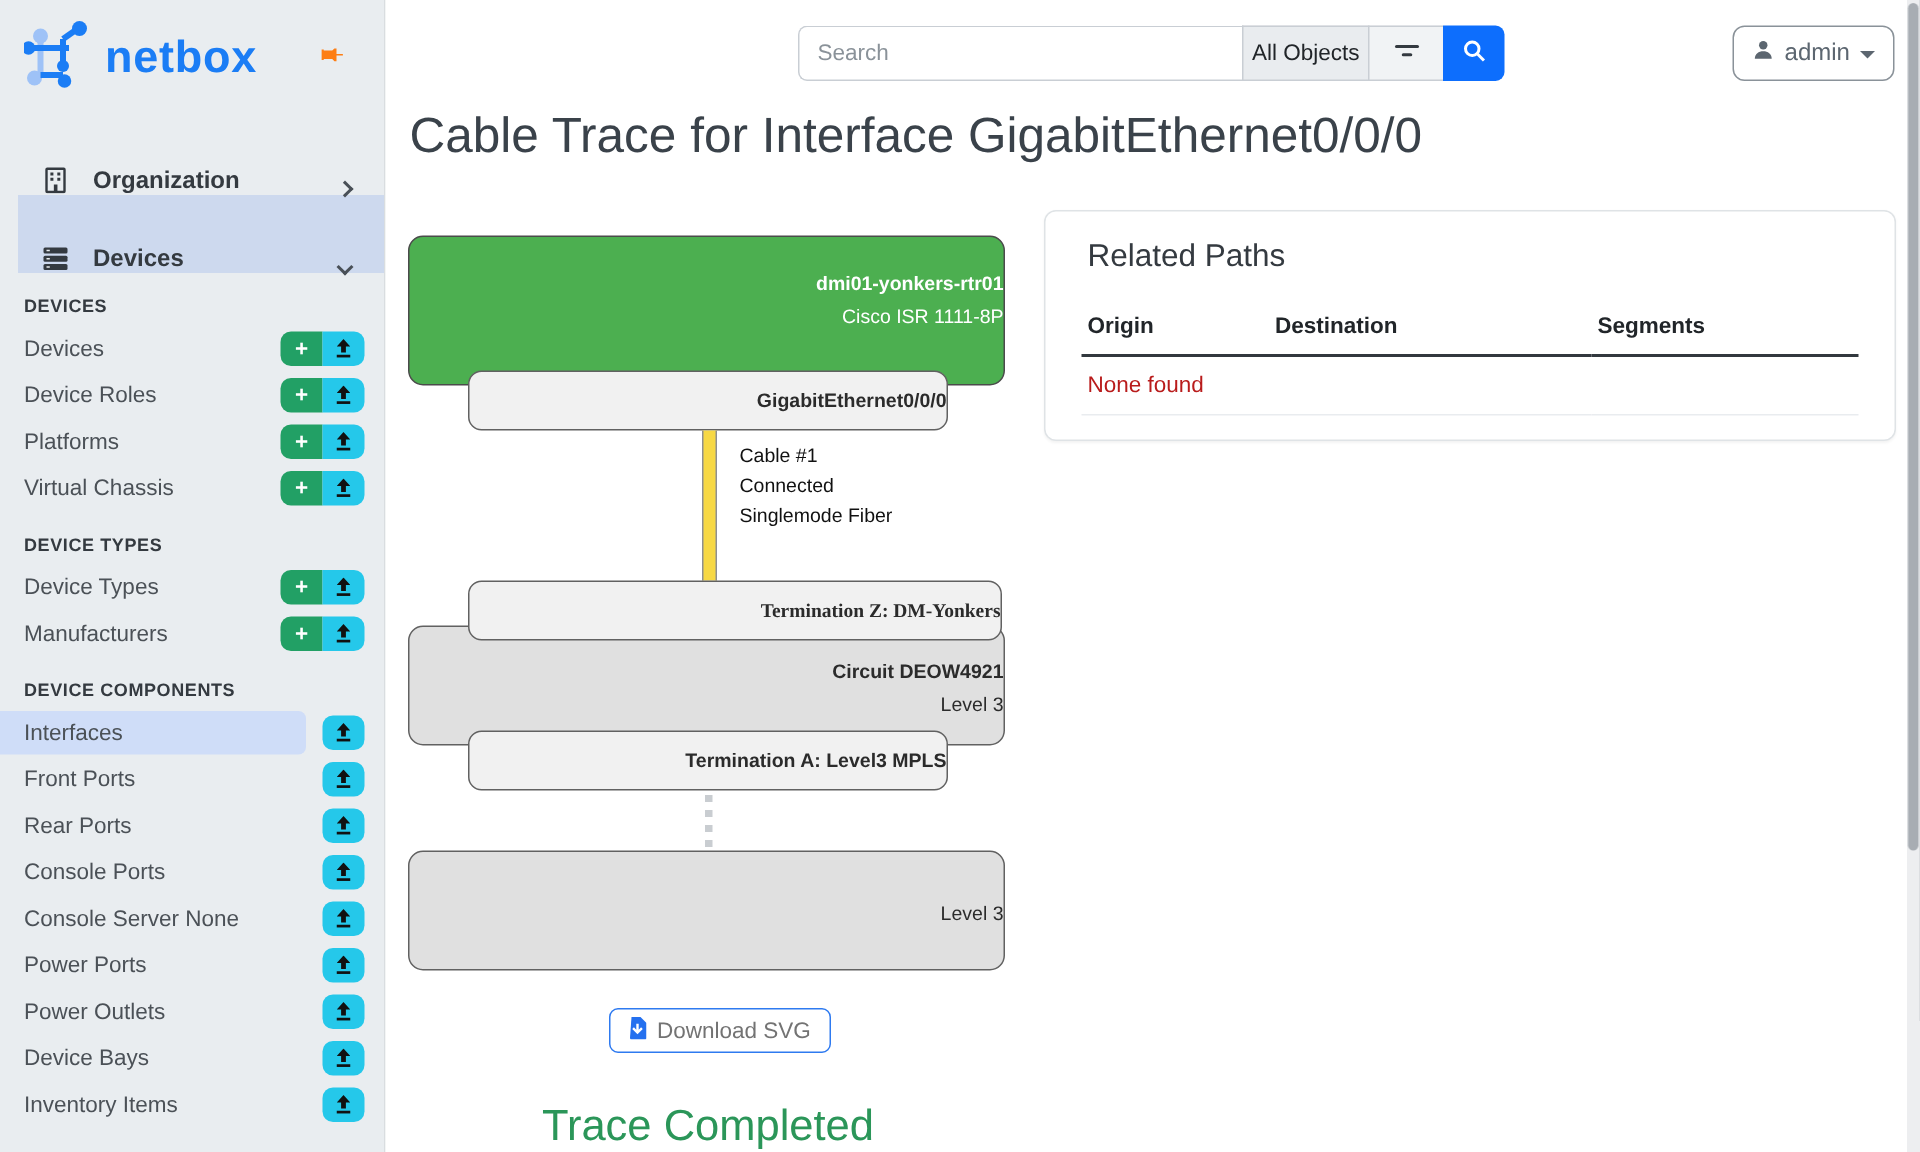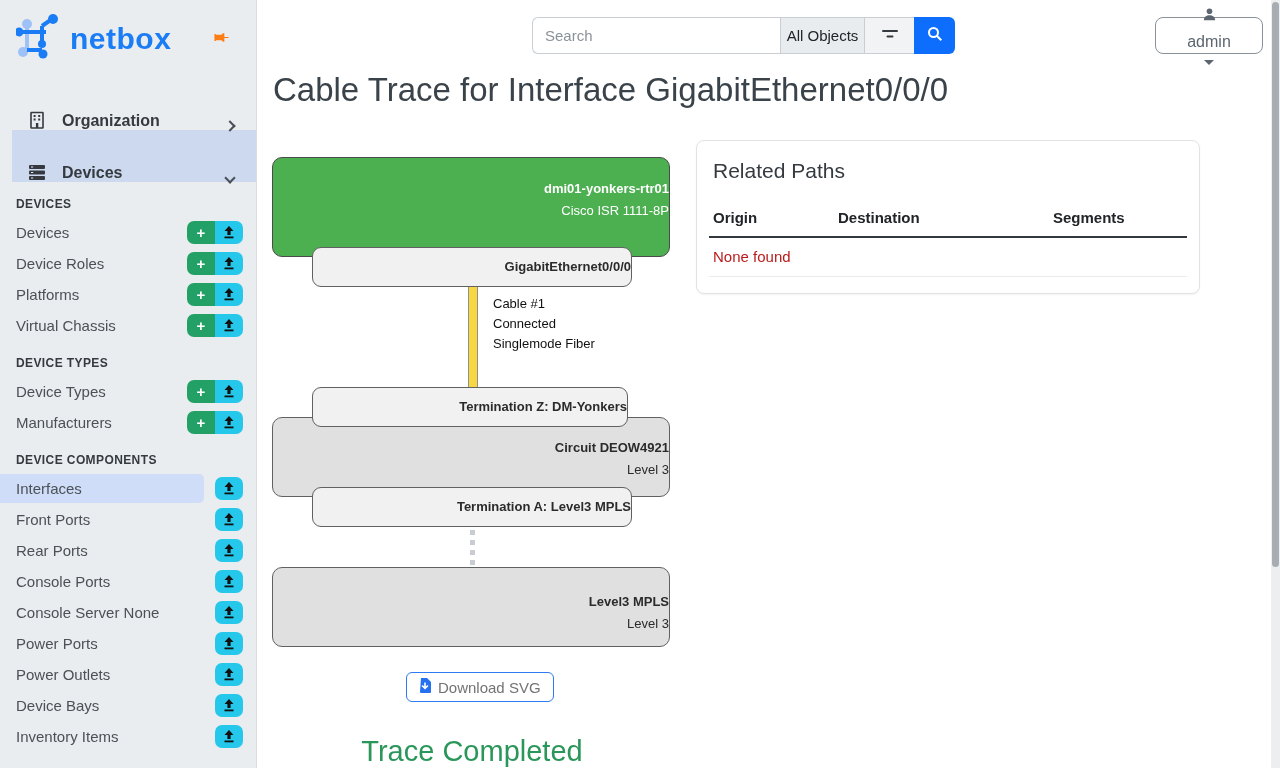--- a/index.html
+++ b/index.html
@@ -33,33 +33,33 @@
   .sbtn { width:28px; height:23px; display:flex; align-items:center; justify-content:center;
     cursor:pointer; border:none; }
   .sbtn.add { background:#22a065; border-radius:7px 0 0 7px; color:#fff; font-size:15px; font-weight:bold; }
   .sbtn.upl { background:#25c8ea; border-radius:0 7px 7px 0; }
   .sbtn.upl.solo { border-radius:7px; }
 
   
   .main { position:relative; flex:1; height:768px; background:#fff; }
 
   .search-group { position:absolute; left:275px; top:17px; height:37px; display:flex; }
-  .search-input { width:248px; height:37px; border:1px solid #c9ced4; border-right:none;
+  .search-input { width:296px; height:37px; border:1px solid #c9ced4; border-right:none;
     border-radius:6px 0 0 6px; padding:0 12px; font-size:15px; color:#212529; outline:none; }
   .search-input::placeholder { color:#8a9299; }
   .scope { width:84px; background:#e9ecef; border:1px solid #c9ced4; border-right:none;
     display:flex; align-items:center; justify-content:center; font-size:15px; color:#212529; cursor:pointer; }
   .filter-btn { width:50px; background:#f1f3f5; border:1px solid #c9ced4; border-right:none;
     display:flex; align-items:center; justify-content:center; cursor:pointer; }
   .go-btn { width:41px; background:#0d6efd; border:none; border-radius:0 6px 6px 0;
     display:flex; align-items:center; justify-content:center; cursor:pointer; }
 
   .user-btn { position:absolute; right:17px; top:17px; height:37px; width:108px;
     border:1px solid #8a9299; border-radius:8px; background:#fff; display:flex;
-    align-items:center; justify-content:center; gap:7px; color:#5c6670; font-size:16px; cursor:pointer;flex-direction:column; }
+    align-items:center; justify-content:center; gap:7px; color:#5c6670; font-size:16px; cursor:pointer; }
   .caret { width:0; height:0; border-left:5px solid transparent; border-right:5px solid transparent;
     border-top:5px solid #5c6670; margin-top:2px; }
 
   .page-title { position:absolute; left:16px; top:71px; font-size:33px; font-weight:400; color:#3a424a; }
 
   
   .node { position:absolute; border:1px solid #616161; border-radius:10px; text-align:right;
     font-size:13px; color:#2b2b2b; }
   .node.green { background:#4caf50; color:#fff; border-color:#4b4b4b; }
   .node.light { background:#f1f1f1; border-radius:9px; }
@@ -71,22 +71,22 @@
   .cable-label { position:absolute; font-size:13px; color:#111; line-height:20px; text-align:left; }
   .dotted { position:absolute; width:5px;
     background:repeating-linear-gradient(to bottom,#c9cdd1 0 5px,transparent 5px 10px); }
 
   .dl-btn { position:absolute; display:flex; align-items:center; gap:7px; justify-content:center;
     border:1px solid #2e7af0; color:#737373; background:#fff; border-radius:6px;
     font-size:15px; cursor:pointer; padding:0 12px; height:30px; }
   .trace-done { position:absolute; text-align:center; font-size:29px; color:#2b9659; }
 
   
-  .card { position:absolute; left:439px; top:140px; width:504px; border:1px solid #dfe3e6;
-    border-radius:8px; background:#fff; box-shadow:0 1px 2px rgba(0,0,0,0.05); padding:18px 12px 16px; }
+  .card { position:absolute; left:439px; top:140px; width:568px; border:1px solid #dfe3e6;
+    border-radius:8px; background:#fff; box-shadow:0 1px 2px rgba(0,0,0,0.05); padding:18px 24px 16px; }
   .card h2 { font-size:21px; font-weight:400; color:#343a40; margin:0 0 18px 4px; }
   .rp-table { width:100%; border-collapse:collapse; table-layout:fixed; }
   .rp-table th { text-align:left; font-size:15px; color:#212529; padding:8px 4px 10px;
     border-bottom:2px solid #32383e; }
   .rp-table td { font-size:15px; color:#b91c1c; padding:10px 4px 11px; border-bottom:1px solid #e9ecef; }
 
   
   .scrollbar { position:fixed; right:0; top:0; width:9px; height:768px; background:#edeef0; }
   .scrollbar .thumb { position:absolute; left:1px; top:2px; width:7px; height:565px;
     background:#a8adb3; border-radius:4px; }
@@ -386,37 +386,36 @@
     <span class="t">GigabitEthernet0/0/0</span>
   </div>
 
   <div class="cable-line" style="left:211px; top:287px; width:10px; height:100px;"></div>
   <div class="cable-label" style="left:236px; top:294px;">
     <div class="t">Cable #1</div>
     <div>Connected</div>
     <div>Singlemode Fiber</div>
   </div>
 
-  <div class="node light" style="left:55px; top:387px; width:316px; height:40px; line-height:38px; z-index:2;">
+  <div class="node light" style="left:55px; top:387px; width:356px; height:40px; line-height:38px; z-index:2;font-family:Liberation Serif, serif;">
     <span class="t">Termination Z: DM-Yonkers</span>
   </div>
 
   <div class="node mid" style="left:15px; top:417px; width:398px; height:80px; padding-top:22px; z-index:1;">
     <div class="t">Circuit DEOW4921</div>
     <div class="sub">Level 3</div>
   </div>
 
   <div class="node light" style="left:55px; top:487px; width:320px; height:40px; line-height:38px; z-index:2;">
     <span class="t">Termination A: Level3 MPLS</span>
   </div>
 
   <div class="dotted" style="left:213px; top:530px; height:37px;"></div>
 
   <div class="node mid" style="left:15px; top:567px; width:398px; height:80px; padding-top:26px;">
-    <div class="t">Level3 MPLS</div>
     <div class="sub">Level 3</div>
   </div>
 
   <button class="dl-btn" style="left:149px; top:672px;">
     <span>
       <svg width="12" height="15" viewBox="0 0 12 15">
         <path fill="#2470ef" d="M2 0 h6 l4 4 v10 a1 1 0 0 1 -1 1 h-9 a1 1 0 0 1 -1 -1 z"></path>
         <path fill="#fff" d="M5.2 4.5 h1.6 v4 l1.6 -1.6 1.1 1.1 -3.5 3.5 -3.5 -3.5 1.1 -1.1 1.6 1.6 z"></path>
       </svg>
     </span>

